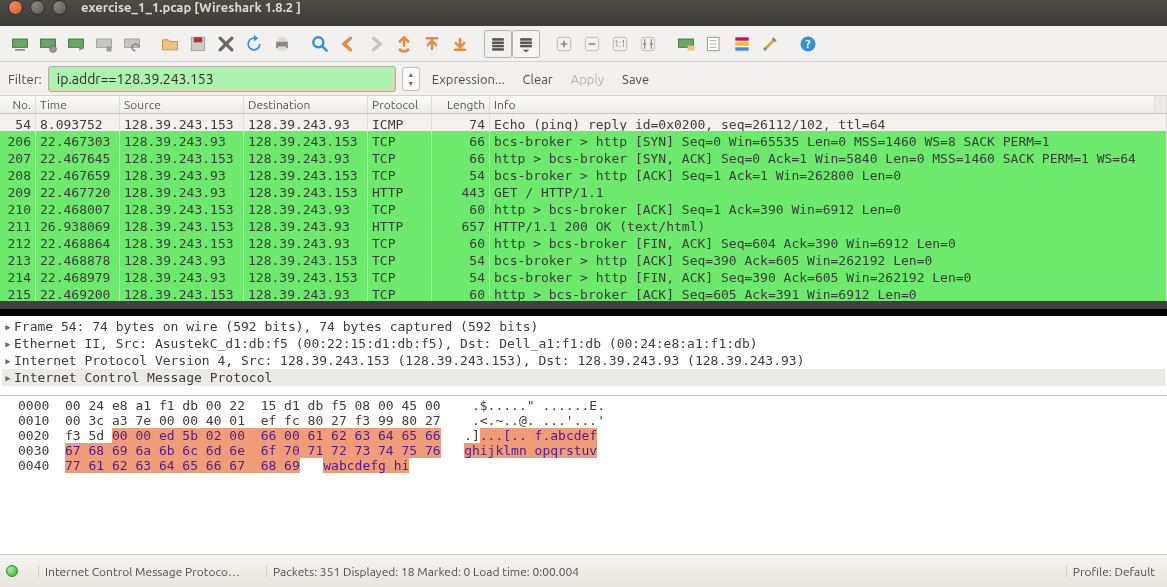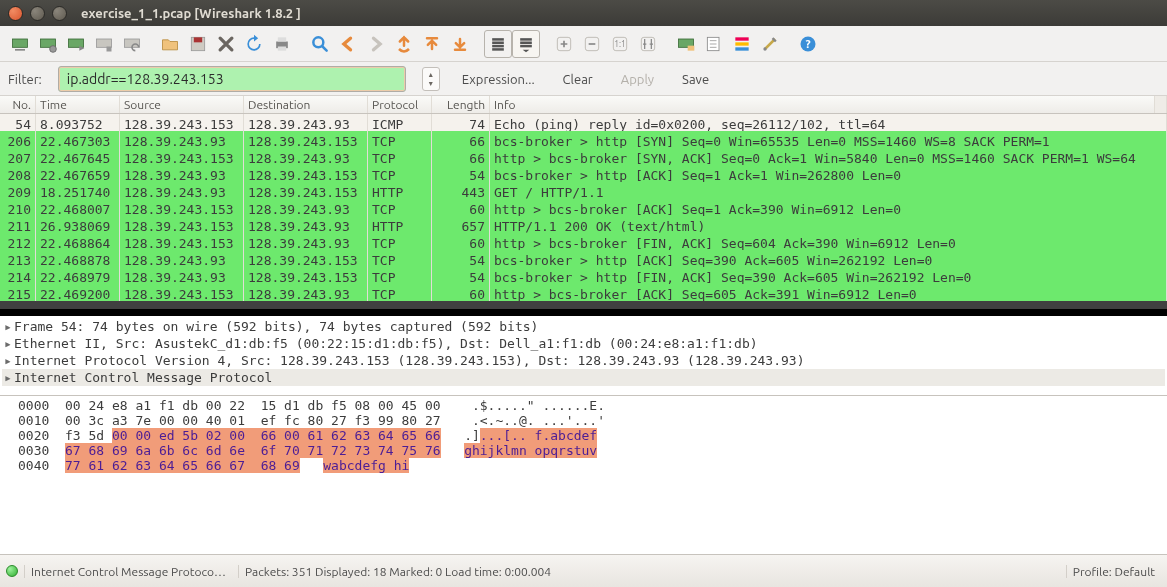--- a/index.html
+++ b/index.html
@@ -1,33 +1,33 @@
 <!DOCTYPE html>
 <html><head>
 <meta charset="utf-8">
 <style>
 *{margin:0;padding:0;box-sizing:border-box}
 body{font-family:"Ubuntu","DejaVu Sans",sans-serif;font-size:13px;background:#f2f1f0;color:#3c3c3c;width:1167px;height:587px;overflow:hidden;display:flex;flex-direction:column}
 .mono{font-family:"DejaVu Sans Mono","Courier New",monospace}
 
 
-.titlebar{height:26px;background:linear-gradient(#4c4b46,#3c3b37);display:flex;align-items:center;color:#dfdbd2;font-weight:bold;font-size:13px}
+.titlebar{height:26px;background:linear-gradient(#4c4b46,#3c3b37);display:flex;align-items:flex-start;color:#dfdbd2;font-weight:bold;font-size:13px}
 .tb-buttons{display:flex;gap:7px;padding:0 8px}
 .tb-btn{width:15px;height:15px;border-radius:50%;background:radial-gradient(circle at 30% 30%,#8a857b,#5f5a50);border:1px solid #2b2a27}
 .tb-btn.close{background:radial-gradient(circle at 30% 30%,#f28c63,#d9552e)}
 .tb-title{padding-left:6px}
 
 
 .toolbar{height:36px;background:#f2f1f0;display:flex;align-items:center;padding:0 6px;border-bottom:1px solid #d6d3cf}
 .toolbar .grp{display:flex;gap:0;margin-right:10px}
 .ticon{width:28px;height:28px;display:flex;align-items:center;justify-content:center;border-radius:3px}
 .ticon svg{width:20px;height:20px}
 
 
-.filterbar{height:34px;background:#f2f1f0;display:flex;align-items:center;padding:4px 8px;border-bottom:1px solid #d6d3cf;gap:16px}
+.filterbar{height:34px;background:#f2f1f0;display:flex;align-items:center;padding:4px 8px;border-bottom:1px solid #d6d3cf;gap:6px}
 .filterbar label{color:#4c4c4c}
 .filter-input{flex:0 0 348px;background:#aef2af;border:1px solid #b0aca6;border-radius:3px;padding:4px 8px;font-family:inherit;font-size:14px;color:#2b2b2b;outline:none;box-shadow:0 0 0 1px #ecccaa inset}
 .spinner{width:18px;height:24px;border:1px solid #c3bfba;border-radius:3px;display:flex;flex-direction:column;justify-content:center;align-items:center;font-size:8px;color:#6b6661;background:#fbfaf9}
 .filter-link{color:#4c4c4c;padding:0 6px;cursor:pointer}
 .filter-link.dim{color:#b4b0aa}
 
 
 .plist{height:220px;background:#404040;border-bottom:7px solid #000000;display:flex;flex-direction:column;overflow:hidden}
 .plist-head{display:flex;background:linear-gradient(#fafaf8,#eeece8);border-bottom:1px solid #c7c3bd;color:#565450;font-size:12px}
 .plist-head div,.prow div{border-right:1px solid #e1ddd6;padding:2px 4px;overflow:hidden;white-space:nowrap}
@@ -50,21 +50,21 @@
 .detail-line{padding:1px 2px}
 .detail-line.sel{background:#eceae5}
 .tri{display:inline-block;width:10px;color:#6b6b6b}
 
 
 .hexpane{flex:1;background:#fff;font-size:13px;padding:2px 18px;overflow:hidden}
 .hexline{white-space:pre}
 .hexline .mark,.hexline mark{background:#f19c79;color:#4c1d95;padding:0}
 
 
-.statusbar{height:22px;background:linear-gradient(#f6f4f1,#e8e5e0);border-top:1px solid #c7c3bd;display:flex;align-items:center;font-size:12px;color:#4c4c4c;padding:16px 6px;gap:6px}
+.statusbar{height:22px;background:linear-gradient(#f6f4f1,#e8e5e0);border-top:1px solid #c7c3bd;display:flex;align-items:center;font-size:12px;color:#4c4c4c;padding:16px 6px;gap:20px}
 .status-led{width:12px;height:12px;border-radius:50%;background:radial-gradient(circle at 30% 30%,#9df29d,#2fae2f);border:1px solid #2a8a2a}
 .status-seg{padding:0 6px;border-left:1px solid #d3cfc9}
 .status-seg:first-of-type{border-left:none}
 .spacer{flex:1}
 </style>
 </head>
 <body>
 
 <div class="titlebar">
   <div class="tb-buttons">
@@ -310,21 +310,21 @@
         <div class="c-no">208</div>
         <div class="c-time">22.467659</div>
         <div class="c-src">128.39.243.93</div>
         <div class="c-dst">128.39.243.153</div>
         <div class="c-proto">TCP</div>
         <div class="c-len">54</div>
         <div class="c-info">bcs-broker &gt; http [ACK] Seq=1 Ack=1 Win=262800 Len=0</div>
       </div>
       <div class="prow http">
         <div class="c-no">209</div>
-        <div class="c-time">18.251740</div>
+        <div class="c-time">22.467720</div>
         <div class="c-src">128.39.243.93</div>
         <div class="c-dst">128.39.243.153</div>
         <div class="c-proto">HTTP</div>
         <div class="c-len">443</div>
         <div class="c-info">GET / HTTP/1.1</div>
       </div>
       <div class="prow tcp">
         <div class="c-no">210</div>
         <div class="c-time">22.468007</div>
         <div class="c-src">128.39.243.153</div>

